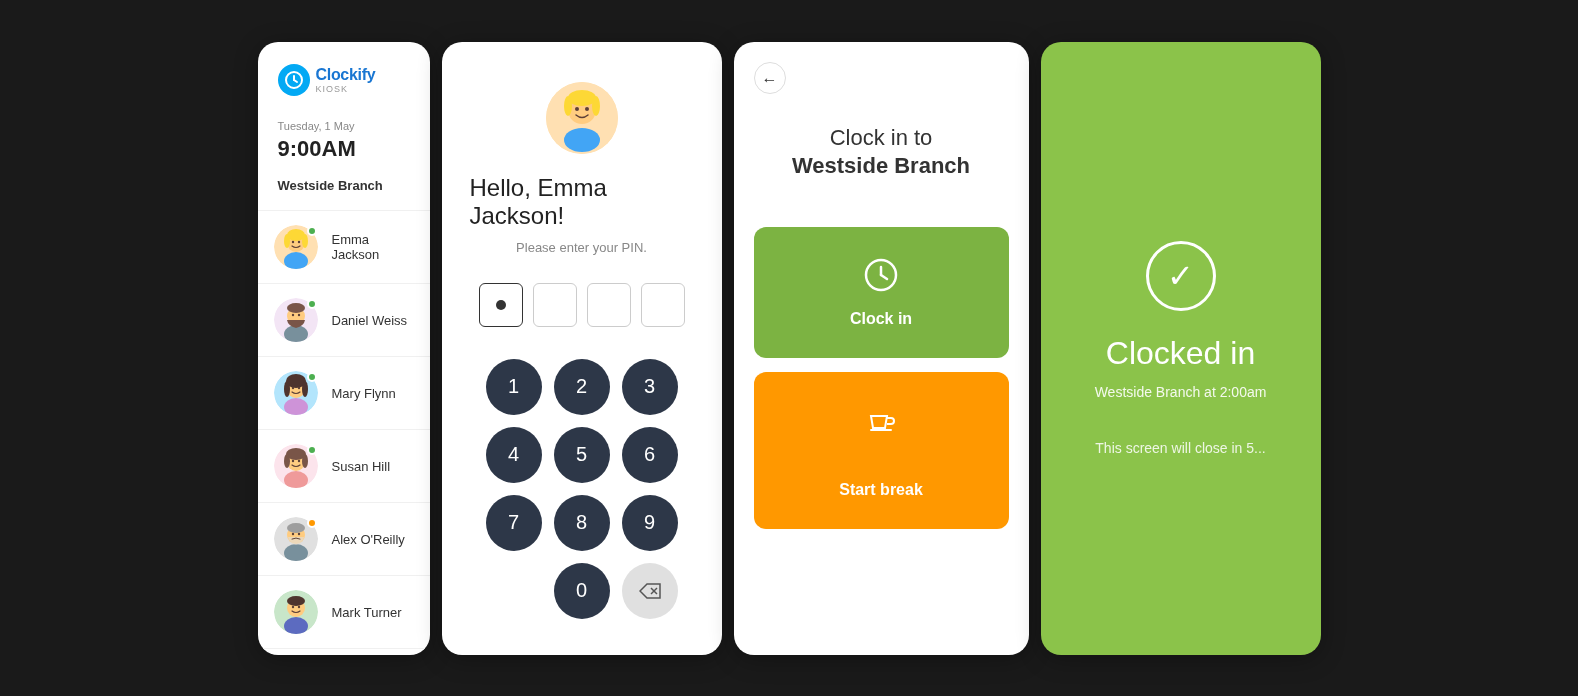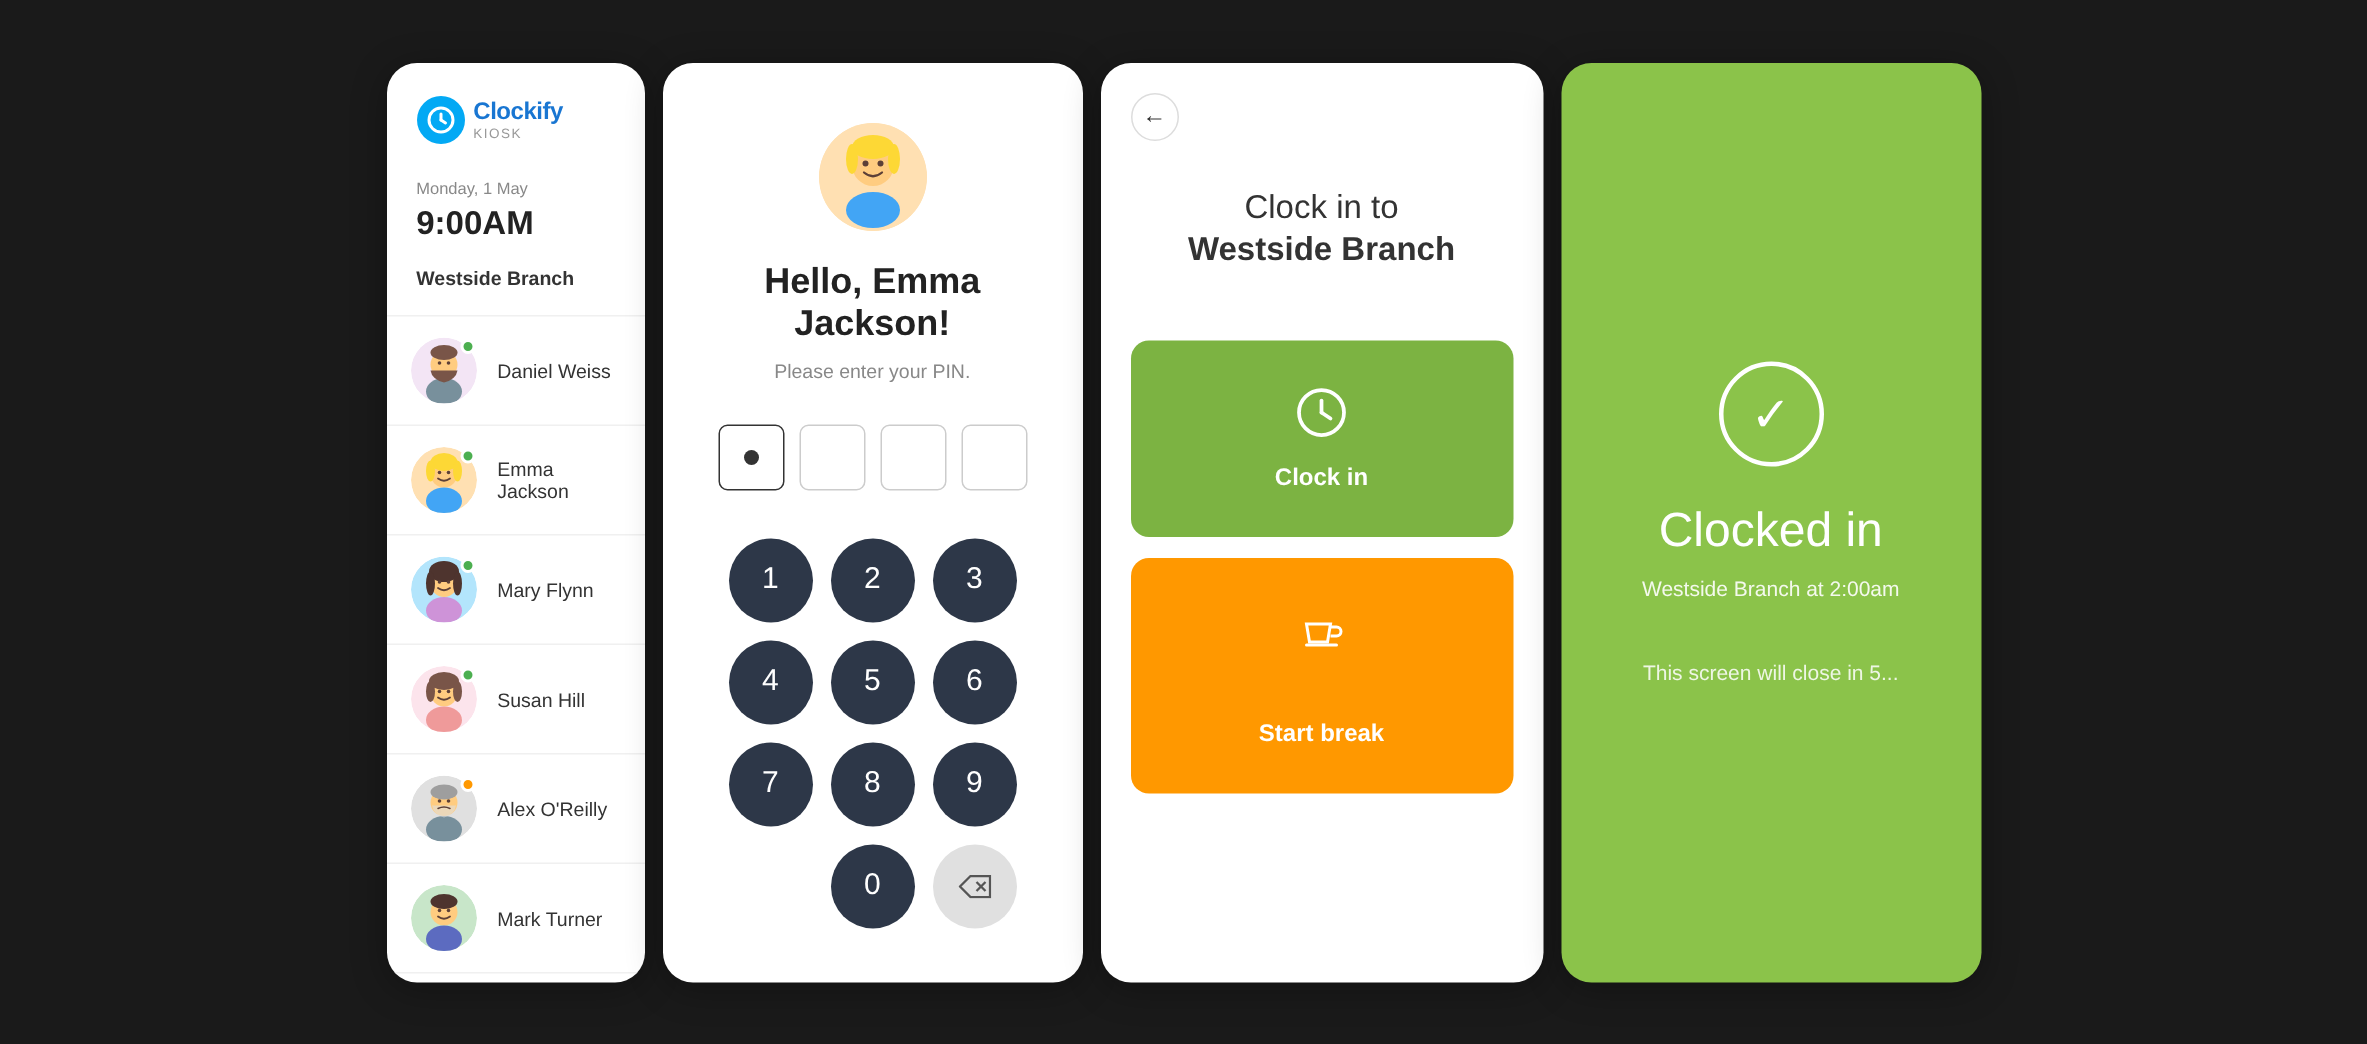--- a/index.html
+++ b/index.html
@@ -145,24 +145,24 @@
       background: #ffe0b2;
       display: flex;
       align-items: center;
       justify-content: center;
       font-size: 32px;
       margin-bottom: 20px;
       overflow: hidden;
     }
     .pin-hello {
       font-size: 24px;
-      font-weight: 700;
+      font-weight: 400;
       color: #222;
       margin-bottom: 10px;
-      text-align: center;
+      text-align: left;
     }
     .pin-subtitle {
       font-size: 13px;
       color: #888;
       margin-bottom: 28px;
       text-align: center;
     }
     .pin-boxes {
       display: flex;
       gap: 10px;
@@ -330,61 +330,61 @@
             <circle cx="10" cy="10" r="8" fill="none" stroke="white" stroke-width="2"></circle>
             <line x1="10" y1="6" x2="10" y2="10" stroke="white" stroke-width="2" stroke-linecap="round"></line>
             <line x1="10" y1="10" x2="13" y2="12" stroke="white" stroke-width="2" stroke-linecap="round"></line>
           </svg>
         </div>
         <div class="logo-text">
           <span class="logo-name">Clockify</span>
           <span class="logo-sub">KIOSK</span>
         </div>
       </div>
-      <div class="kiosk-date">Monday, 1 May</div>
+      <div class="kiosk-date">Tuesday, 1 May</div>
       <div class="kiosk-time">9:00AM</div>
       <div class="kiosk-location">Westside Branch</div>
     </div>
     <div class="employee-list">
 
     <div class="employee-item">
-    <div class="avatar-wrap">
-      <div class="avatar-circle">
-        <svg width="44" height="44" viewBox="0 0 44 44">
-                <circle cx="22" cy="22" r="22" fill="#f3e5f5"></circle>
-                <circle cx="22" cy="18" r="9" fill="#ffcc80"></circle>
-                <ellipse cx="22" cy="10" rx="9" ry="5" fill="#795548"></ellipse>
-                <ellipse cx="22" cy="36" rx="12" ry="9" fill="#78909c"></ellipse>
-                <path d="M13 22 Q14 28 22 30 Q30 28 31 22" fill="#795548"></path>
-                <circle cx="19" cy="17" r="1.2" fill="#5d4037"></circle>
-                <circle cx="25" cy="17" r="1.2" fill="#5d4037"></circle>
-              </svg>
-      </div>
-      <div class="status-dot dot-green"></div>
-    </div>
-    <span class="employee-name">Daniel Weiss</span>
-  </div>
-        <div class="employee-item">
     <div class="avatar-wrap">
       <div class="avatar-circle">
         <svg width="44" height="44" viewBox="0 0 44 44">
                 <circle cx="22" cy="22" r="22" fill="#ffe0b2"></circle>
                 <circle cx="22" cy="18" r="9" fill="#ffcc80"></circle>
                 <ellipse cx="22" cy="10" rx="9" ry="6" fill="#fdd835"></ellipse>
                 <ellipse cx="13" cy="16" rx="3" ry="7" fill="#fdd835"></ellipse>
                 <ellipse cx="31" cy="16" rx="3" ry="7" fill="#fdd835"></ellipse>
                 <ellipse cx="22" cy="36" rx="12" ry="9" fill="#42a5f5"></ellipse>
                 <circle cx="19" cy="17" r="1.2" fill="#5d4037"></circle>
                 <circle cx="25" cy="17" r="1.2" fill="#5d4037"></circle>
                 <path d="M18 21 Q22 24 26 21" fill="none" stroke="#5d4037" stroke-width="1.2" stroke-linecap="round"></path>
               </svg>
       </div>
       <div class="status-dot dot-green"></div>
     </div>
     <span class="employee-name">Emma Jackson</span>
+  </div>
+        <div class="employee-item">
+    <div class="avatar-wrap">
+      <div class="avatar-circle">
+        <svg width="44" height="44" viewBox="0 0 44 44">
+                <circle cx="22" cy="22" r="22" fill="#f3e5f5"></circle>
+                <circle cx="22" cy="18" r="9" fill="#ffcc80"></circle>
+                <ellipse cx="22" cy="10" rx="9" ry="5" fill="#795548"></ellipse>
+                <ellipse cx="22" cy="36" rx="12" ry="9" fill="#78909c"></ellipse>
+                <path d="M13 22 Q14 28 22 30 Q30 28 31 22" fill="#795548"></path>
+                <circle cx="19" cy="17" r="1.2" fill="#5d4037"></circle>
+                <circle cx="25" cy="17" r="1.2" fill="#5d4037"></circle>
+              </svg>
+      </div>
+      <div class="status-dot dot-green"></div>
+    </div>
+    <span class="employee-name">Daniel Weiss</span>
   </div>
         <div class="employee-item">
     <div class="avatar-wrap">
       <div class="avatar-circle">
         <svg width="44" height="44" viewBox="0 0 44 44">
                 <circle cx="22" cy="22" r="22" fill="#b3e5fc"></circle>
                 <circle cx="22" cy="18" r="9" fill="#ffcc80"></circle>
                 <ellipse cx="22" cy="10" rx="10" ry="7" fill="#4e342e"></ellipse>
                 <ellipse cx="13" cy="18" rx="3" ry="8" fill="#4e342e"></ellipse>
                 <ellipse cx="31" cy="18" rx="3" ry="8" fill="#4e342e"></ellipse>

